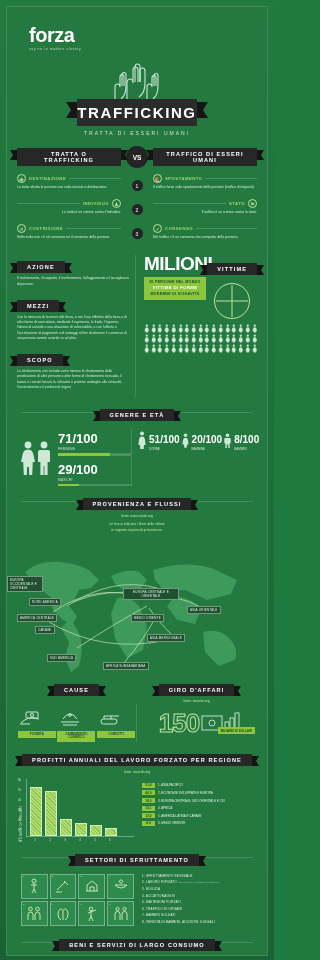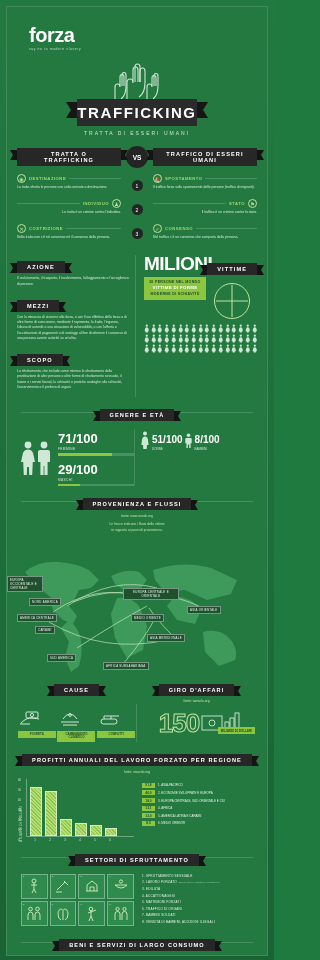--- a/index.html
+++ b/index.html
@@ -666,20 +666,30 @@
       <div class="g-grid">
         <div class="g-cell">
           <svg width="8" height="18" viewBox="0 0 8 18">
                 <g fill="#cfe8d6">
                   <circle cx="4" cy="2.5" r="2"></circle>
                   <path d="M4 5.4 q-2.6 0-3 3.4 L0.4 14 H2 l0.3 4h3.4L6 14h1.6L7 8.8 Q6.6 5.4 4 5.4z"></path>
                 </g>
               </svg>
           <div><span class="g-num">51</span><span class="g-num den">/100</span>
           <div class="g-cap">DONNE</div></div>
+        </div>
+        <div class="g-cell">
+          <svg width="7" height="15" viewBox="0 0 7 15">
+                <g fill="#cfe8d6">
+                  <circle cx="3.5" cy="2.2" r="1.8"></circle>
+                  <path d="M3.5 4.8 q-2.3 0-2.6 3L0.5 11.5H2l0.3 3.2h2.4L5 11.5h1.5L6.1 7.8Q5.8 4.8 3.5 4.8z"></path>
+                </g>
+              </svg>
+          <div><span class="g-num">20</span><span class="g-num den">/100</span>
+          <div class="g-cap">BAMBINE</div></div>
         </div>
         <div class="g-cell">
           <svg width="7" height="15" viewBox="0 0 7 15">
                 <g fill="#cfe8d6">
                   <circle cx="3.5" cy="2.2" r="1.8"></circle>
                   <path d="M1.2 5h4.6a0.9 0.9 0 0 1 0.9 0.9v4.4H5.6V15H4.2v-3.6H2.8V15H1.4v-4.7H0.3V5.9A0.9 0.9 0 0 1 1.2 5z"></path>
                 </g>
               </svg>
           <div><span class="g-num">8</span><span class="g-num den">/100</span>
           <div class="g-cap">BAMBINI</div></div>

